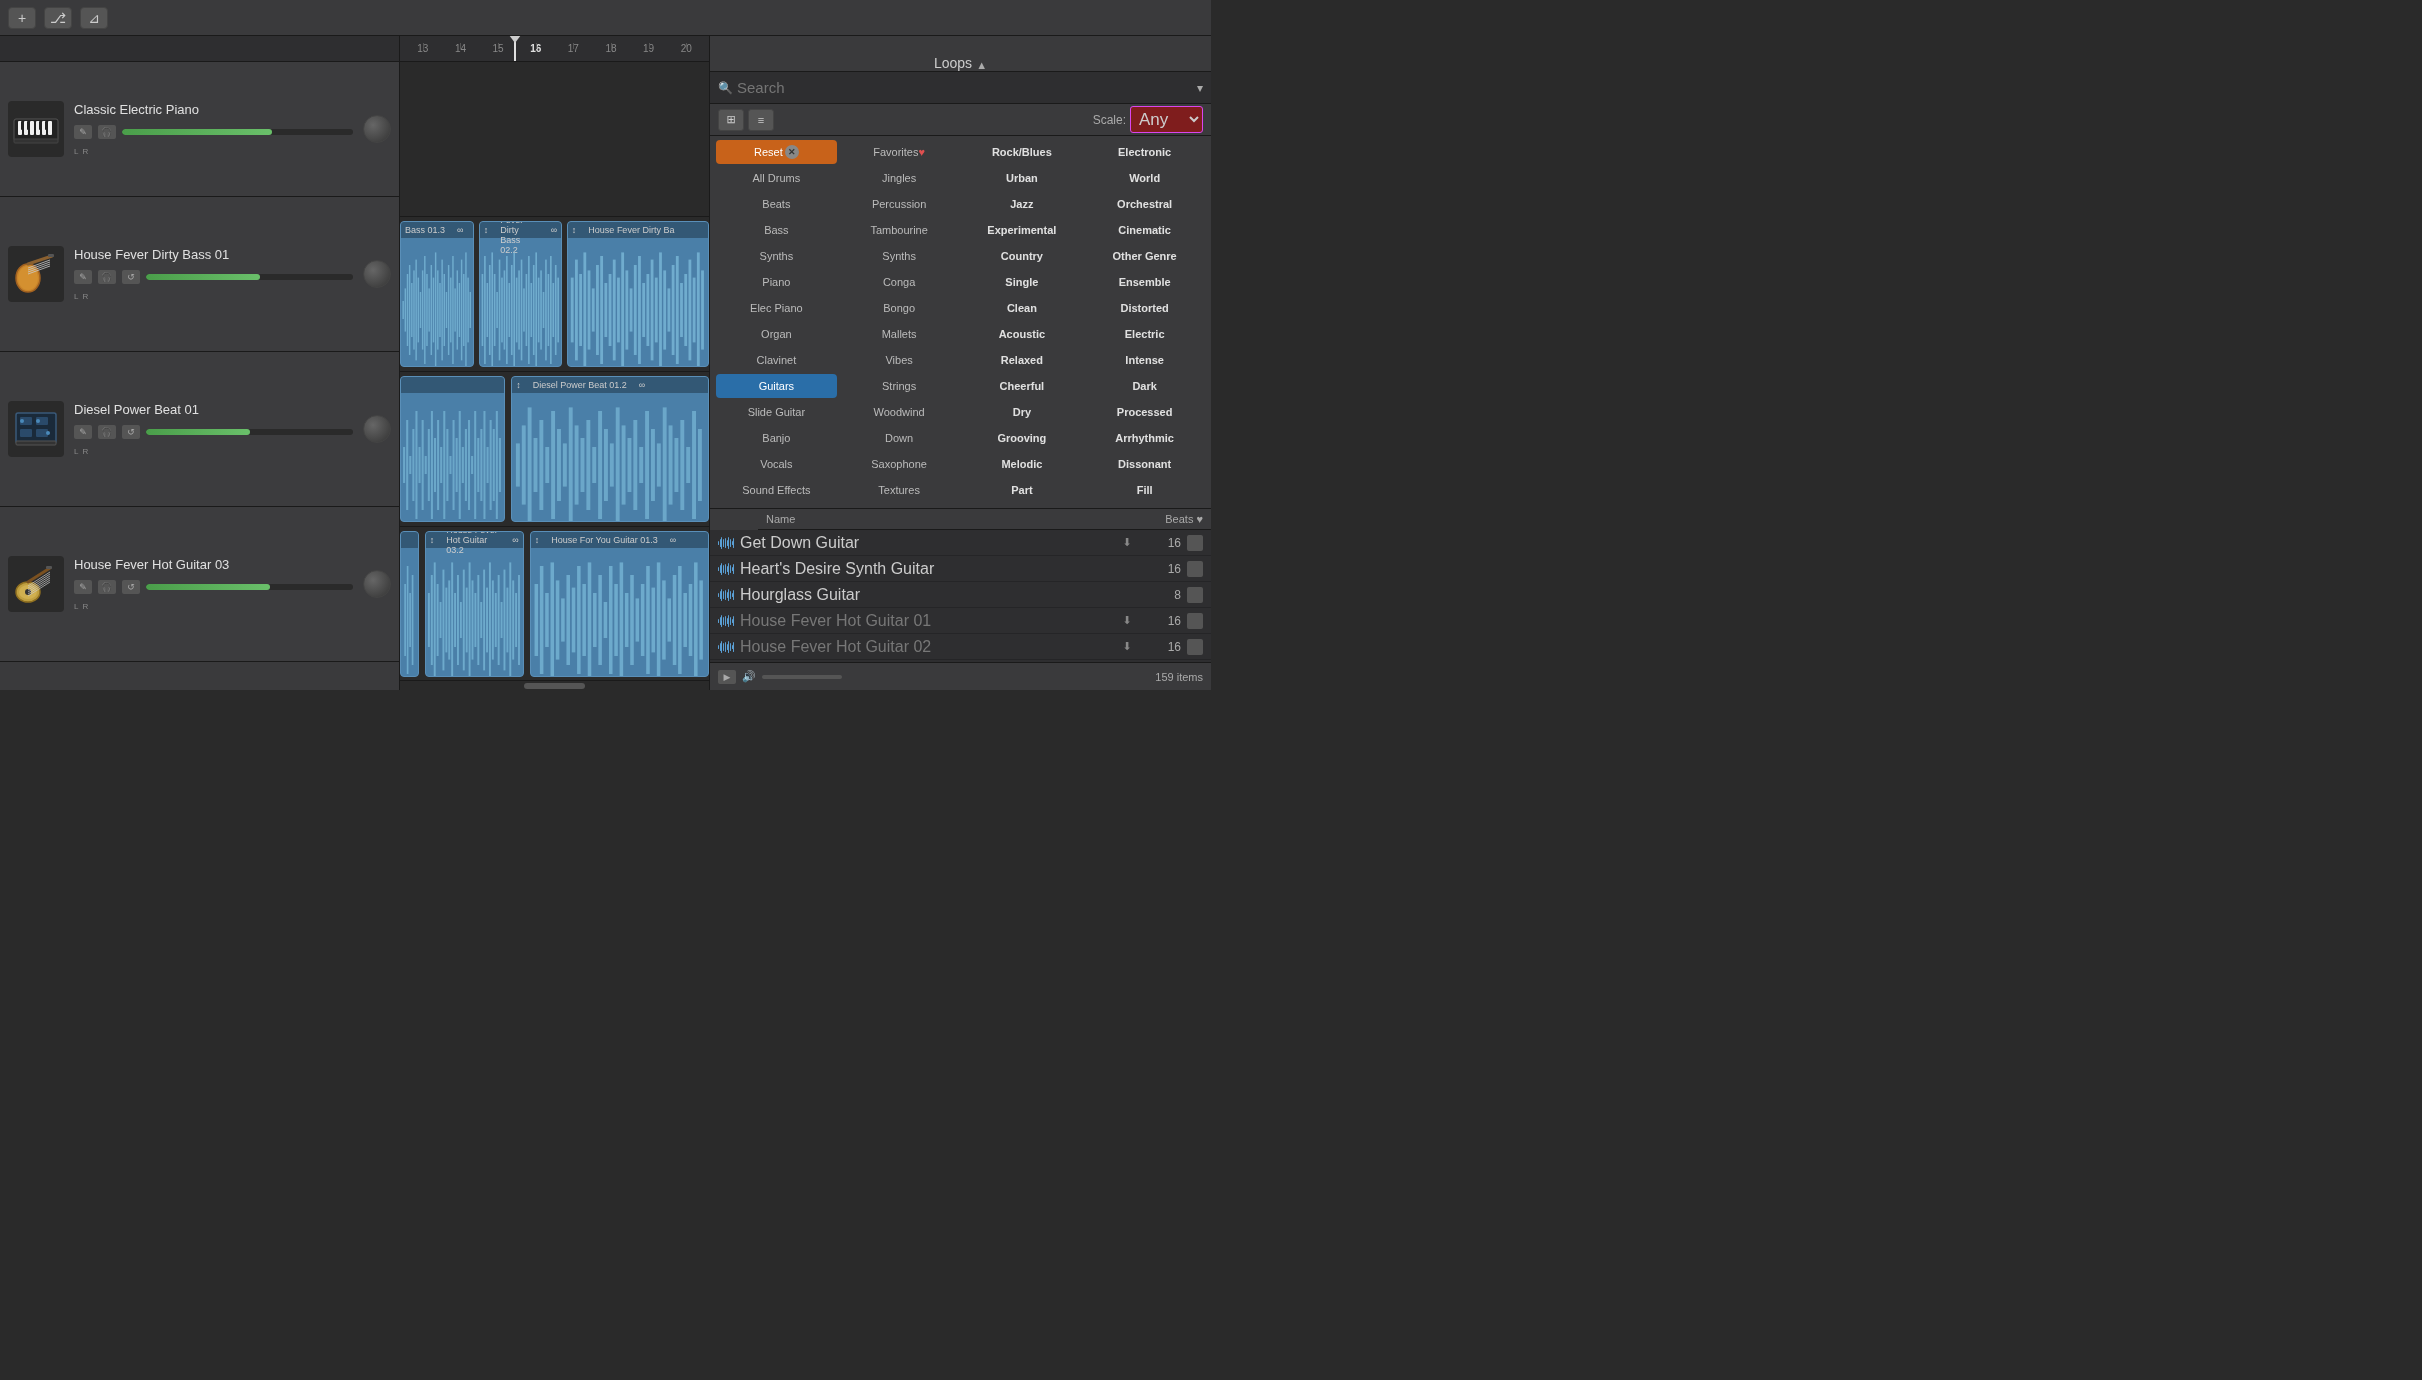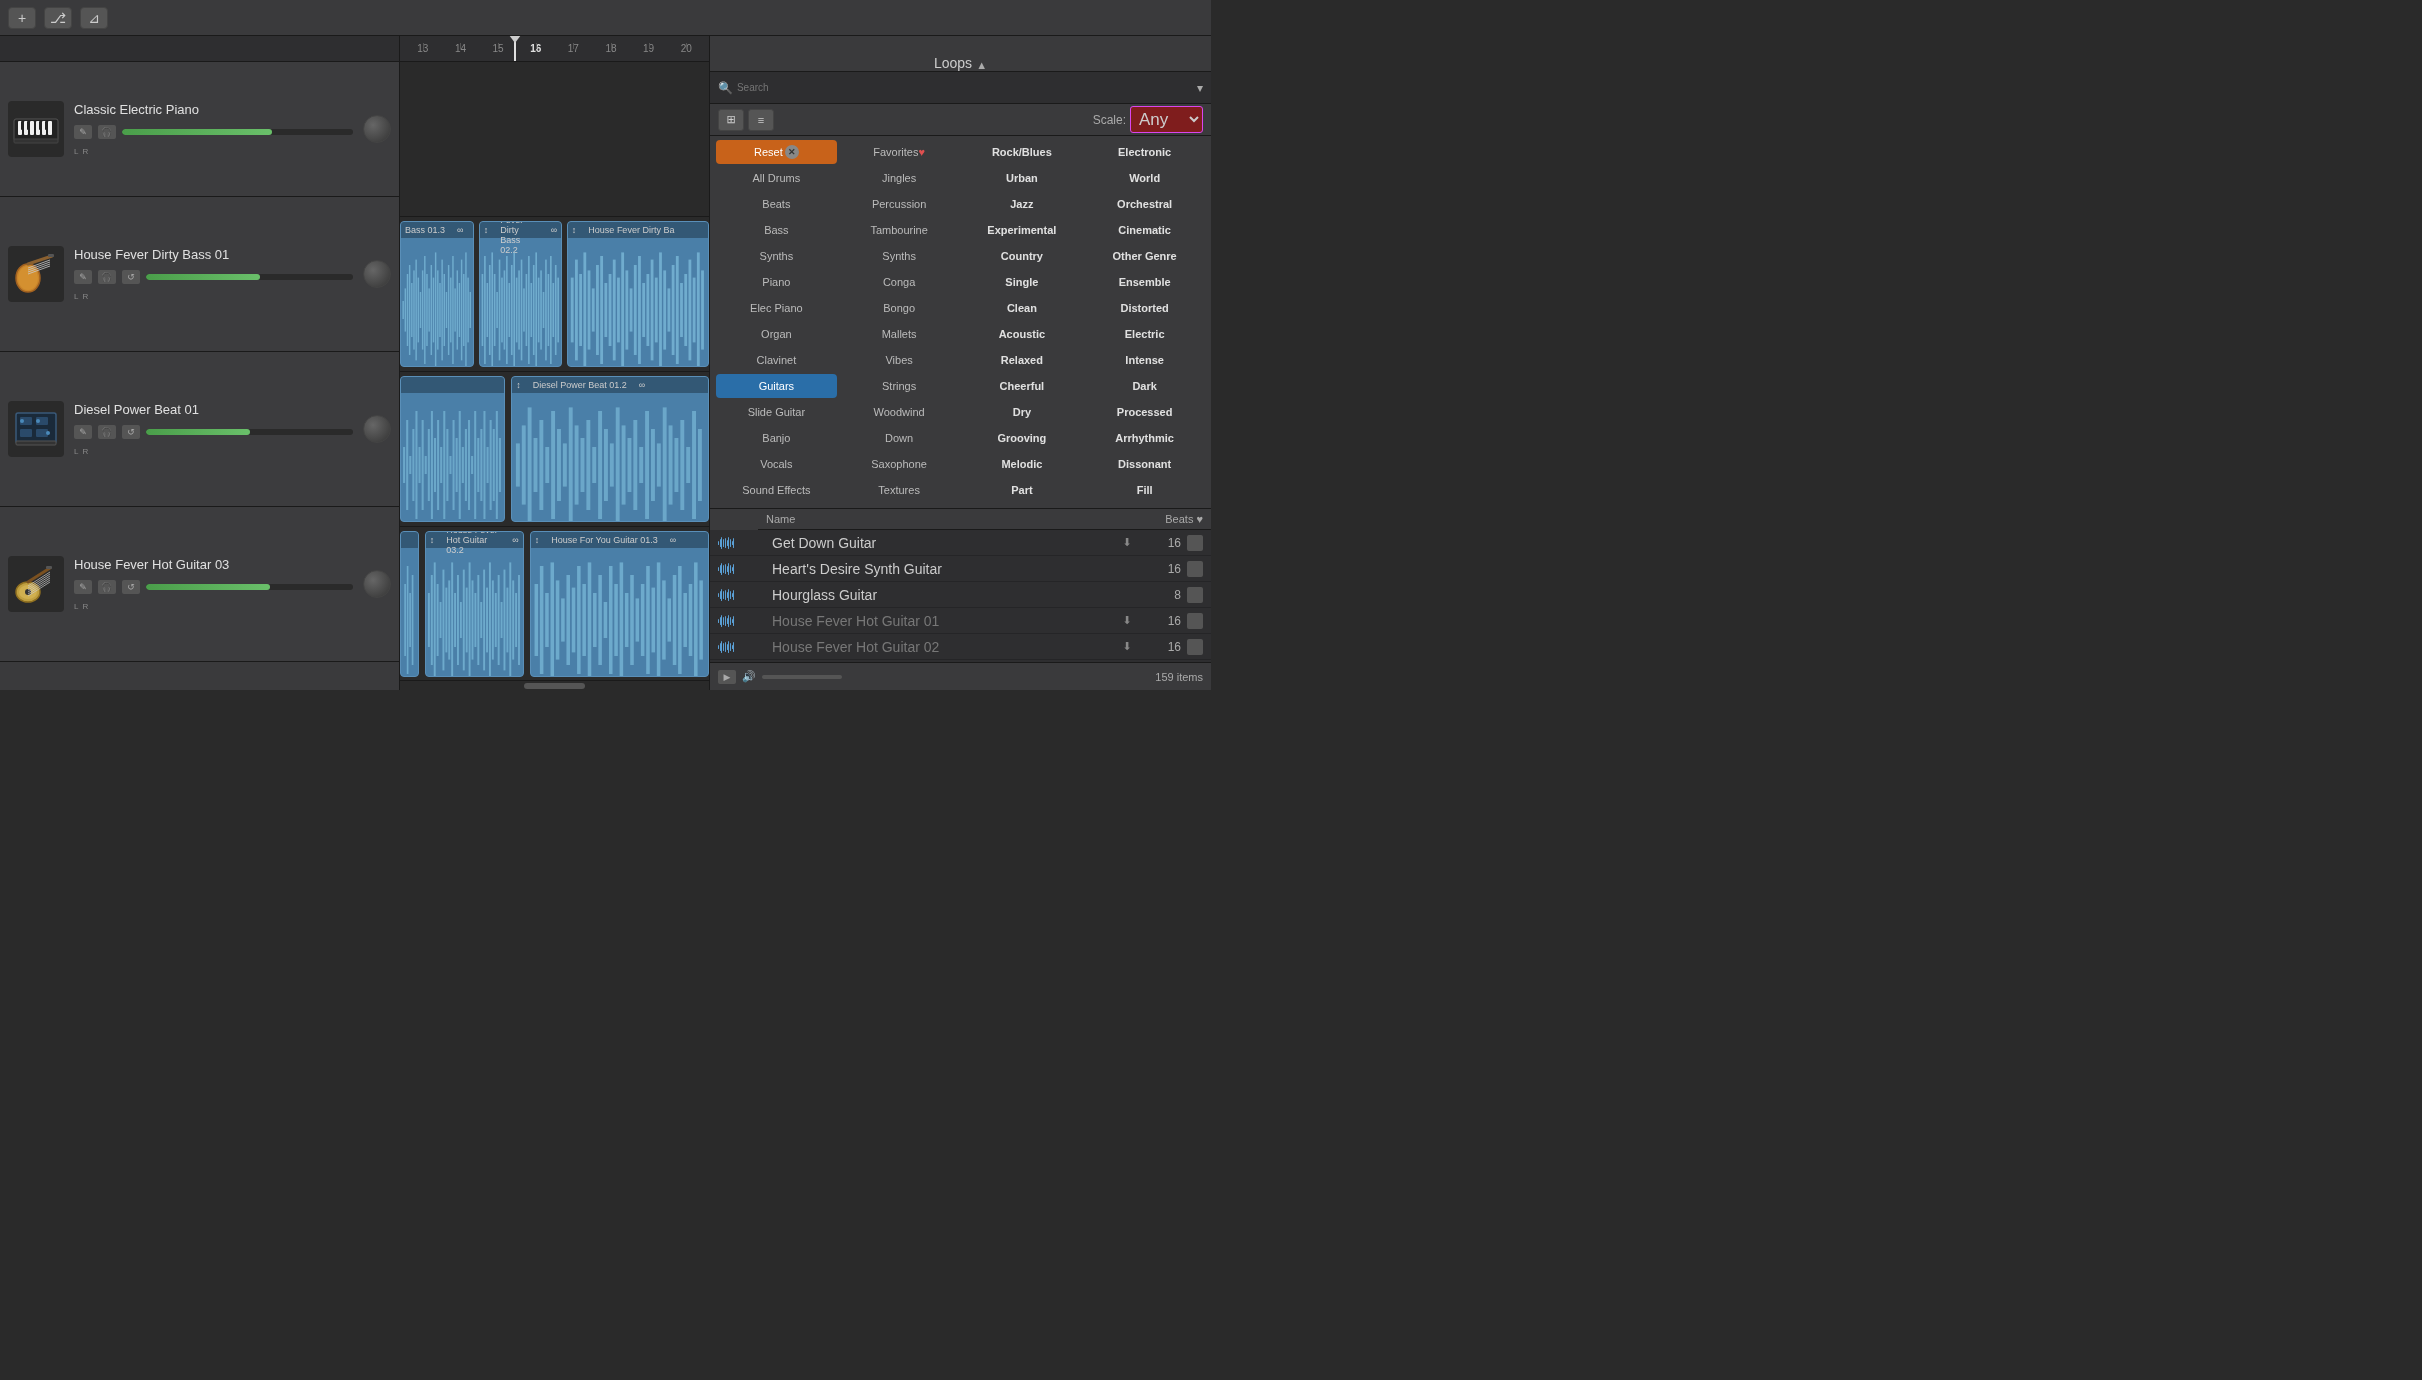--- a/index.html
+++ b/index.html
@@ -275,21 +275,21 @@
       padding: 0 8px;
       gap: 4px;
       border-bottom: 1px solid #1a1a1a;
     }
     .search-input {
       flex: 1;
       background: transparent;
       border: none;
       outline: none;
       color: #bef264;
-      font-size: 10px;
+      font-size: 15px;
     }
 
     .loops-view-controls {
       height: 32px;
       background: #3a3a3c;
       display: flex;
       align-items: center;
       padding: 0 8px;
       gap: 4px;
       border-bottom: 1px solid #1a1a1a;
@@ -408,21 +408,21 @@
       display: flex;
       align-items: center;
       gap: 1px;
     }
     .waveform-icon span {
       display: inline-block;
       width: 2px;
       background: #5a9fd4;
       border-radius: 1px;
     }
-    .result-name { flex: 1; font-size: 14px; margin-left: 32px; }
+    .result-name { flex: 1; font-size: 16px; }
     .result-dl {
       width: 16px;
       height: 16px;
       display: flex;
       align-items: center;
       justify-content: center;
       color: #888;
       font-size: 11px;
     }
     .result-beats { width: 40px; text-align: right; font-size: 12px; color: #aaa; }

